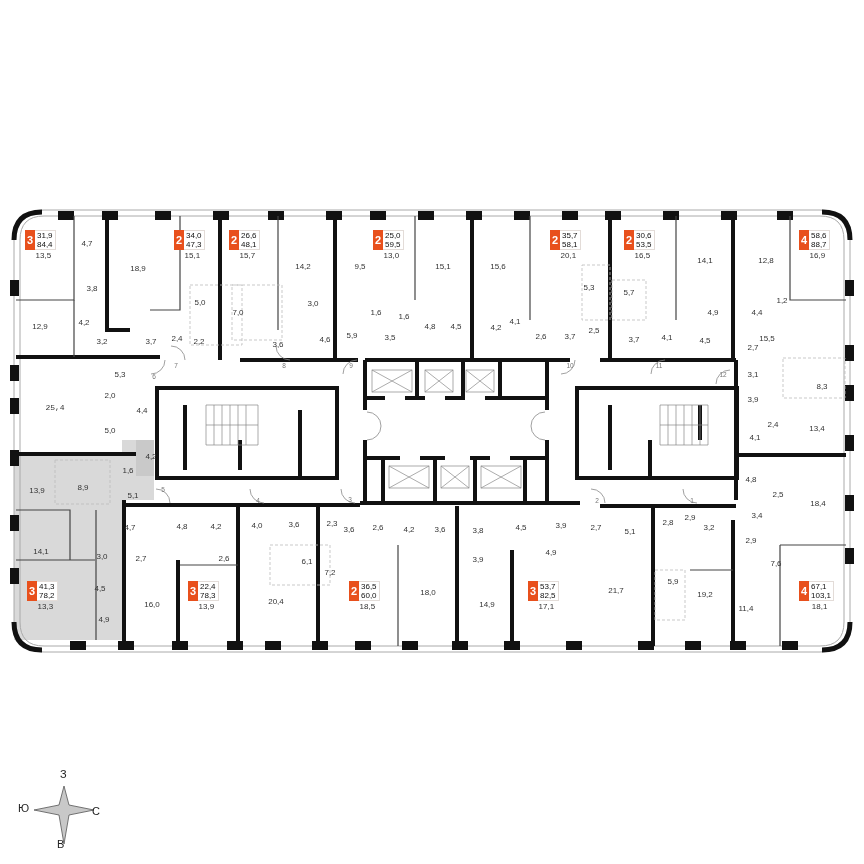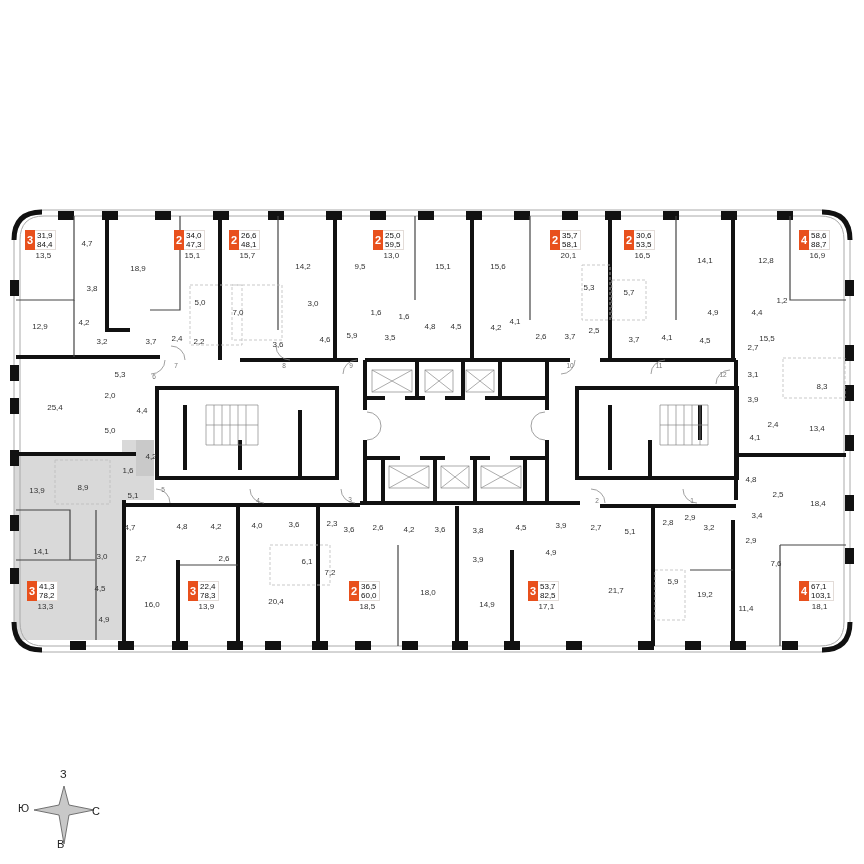--- a/index.html
+++ b/index.html
@@ -226,21 +226,21 @@
     <span class="lbl" style="left: 782px; top: 300px;">1,2</span>
     <span class="lbl" style="left: 757px; top: 312px;">4,4</span>
     <span class="lbl" style="left: 753px; top: 347px;">2,7</span>
     <span class="lbl" style="left: 767px; top: 338px;">15,5</span>
     <span class="lbl" style="left: 753px; top: 374px;">3,1</span>
     <span class="lbl" style="left: 822px; top: 374px; margin-top: 12px;">8,3</span>
     <span class="lbl" style="left: 753px; top: 399px;">3,9</span>
     <span class="lbl" style="left: 773px; top: 424px;">2,4</span>
     <span class="lbl" style="left: 755px; top: 437px;">4,1</span>
     <span class="lbl" style="left: 817px; top: 428px;">13,4</span>
-    <span class="lbl" style="left: 55px; top: 407px;">25,4</span>
+    <span class="lbl" style="left: 55px; top: 407px; font-family: Liberation Mono, monospace;">25,4</span>
     <span class="lbl" style="left: 120px; top: 374px;">5,3</span>
     <span class="lbl" style="left: 110px; top: 395px;">2,0</span>
     <span class="lbl" style="left: 142px; top: 410px;">4,4</span>
     <span class="lbl" style="left: 110px; top: 430px;">5,0</span>
     <span class="lbl" style="left: 151px; top: 456px;">4,2</span>
     <span class="lbl" style="left: 37px; top: 490px;">13,9</span>
     <span class="lbl" style="left: 83px; top: 487px;">8,9</span>
     <span class="lbl" style="left: 128px; top: 470px;">1,6</span>
     <span class="lbl" style="left: 133px; top: 495px;">5,1</span>
     <span class="lbl" style="left: 130px; top: 527px;">4,7</span>

